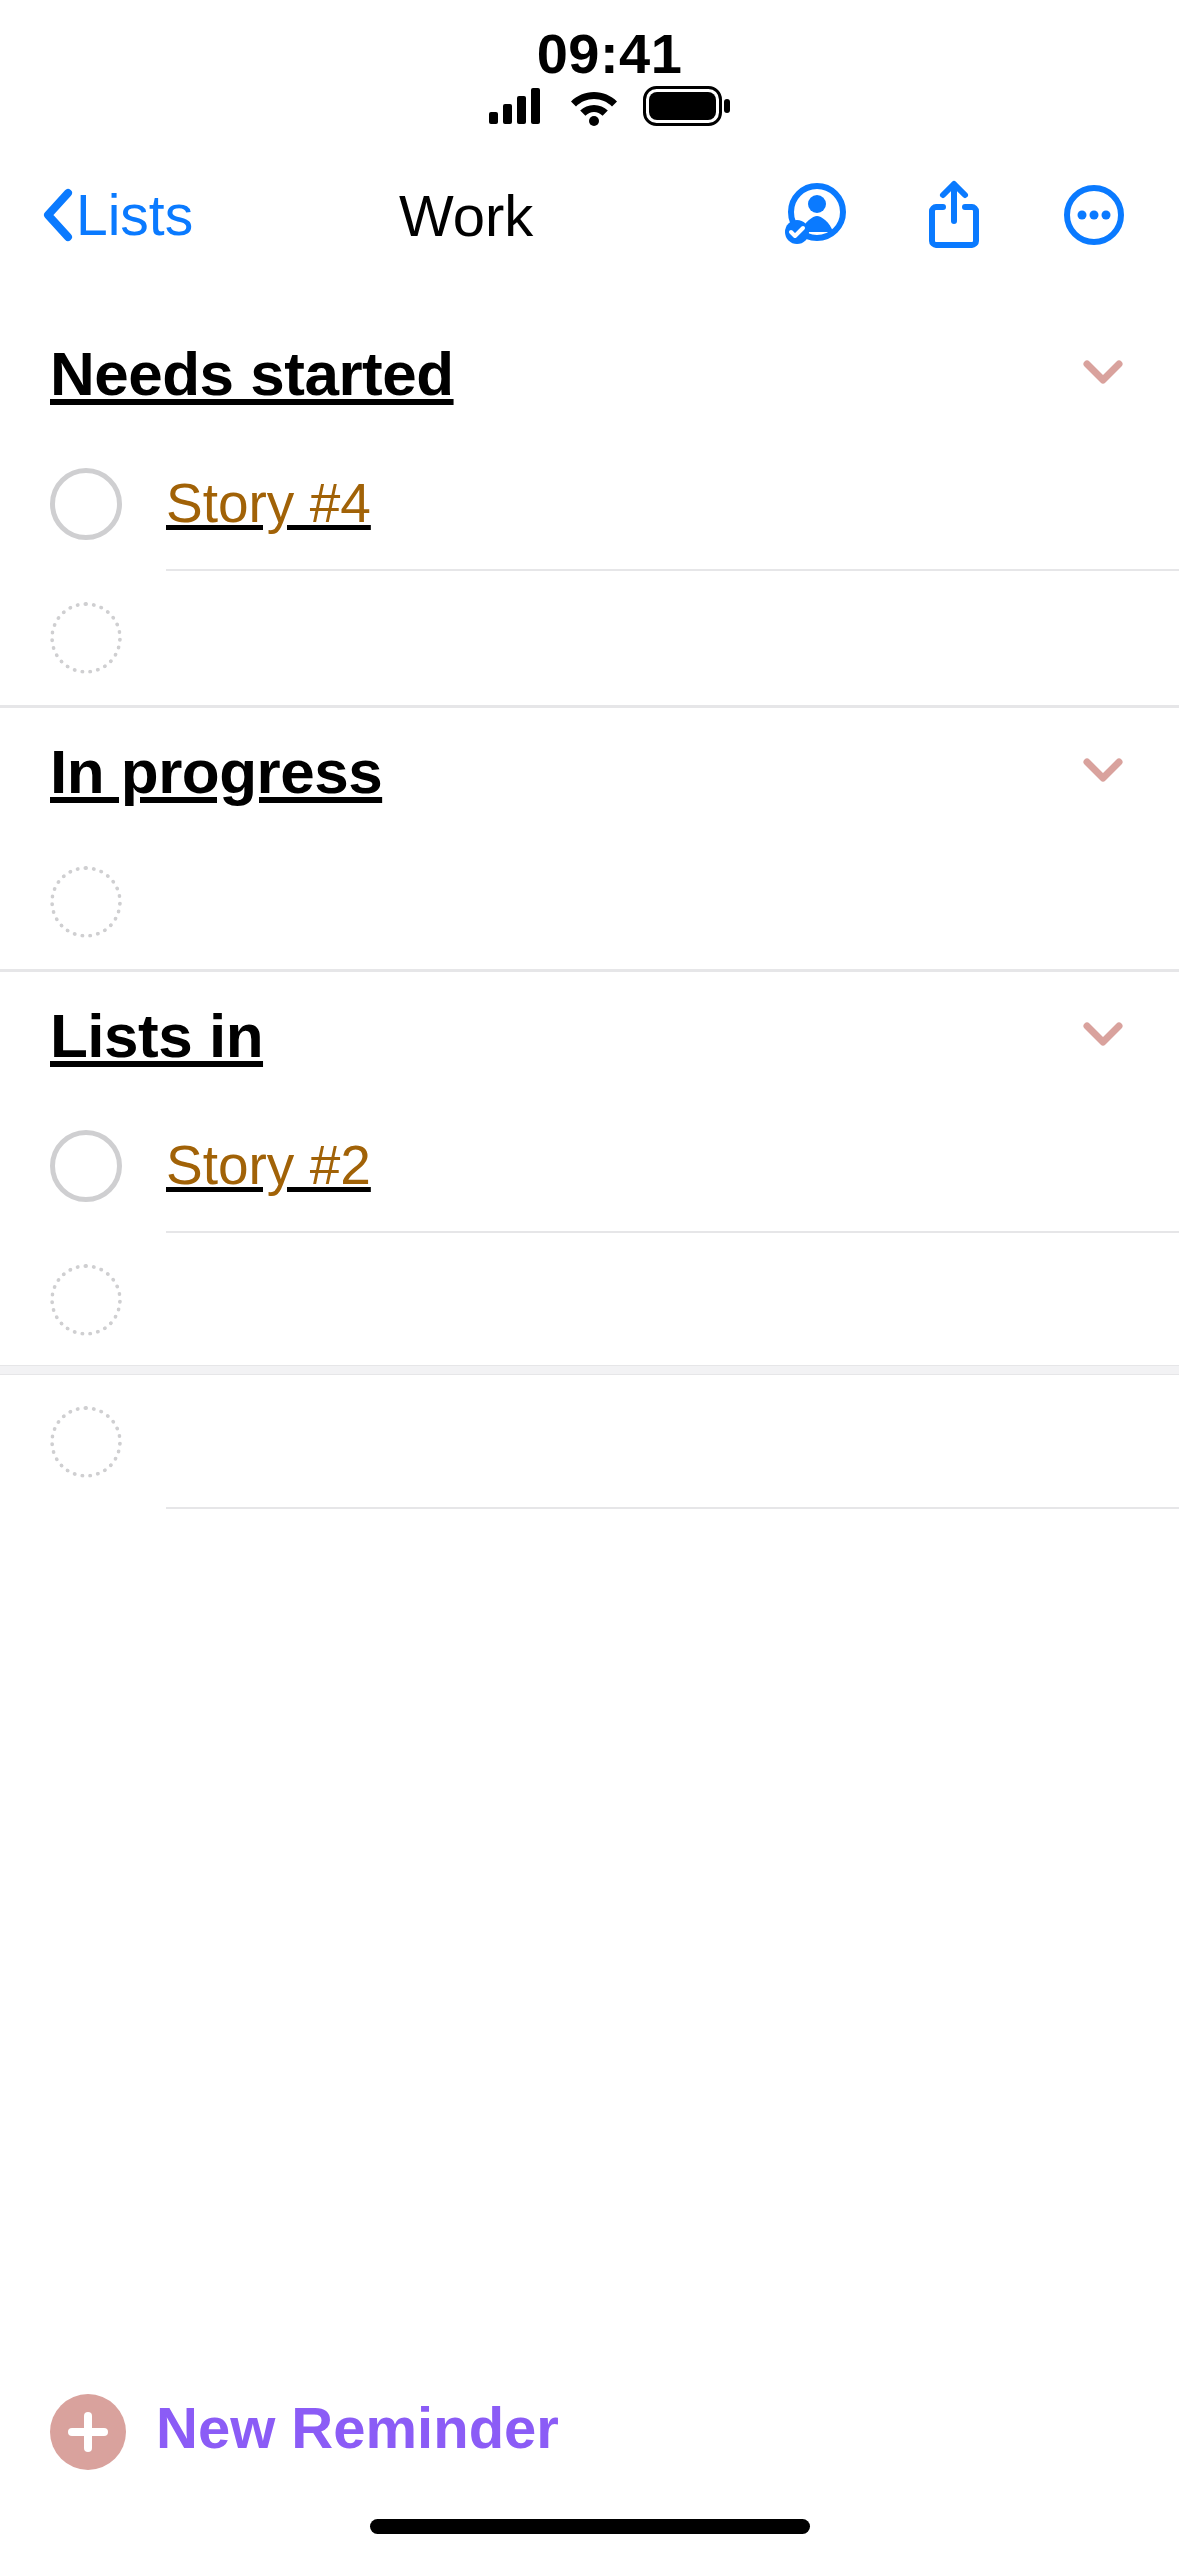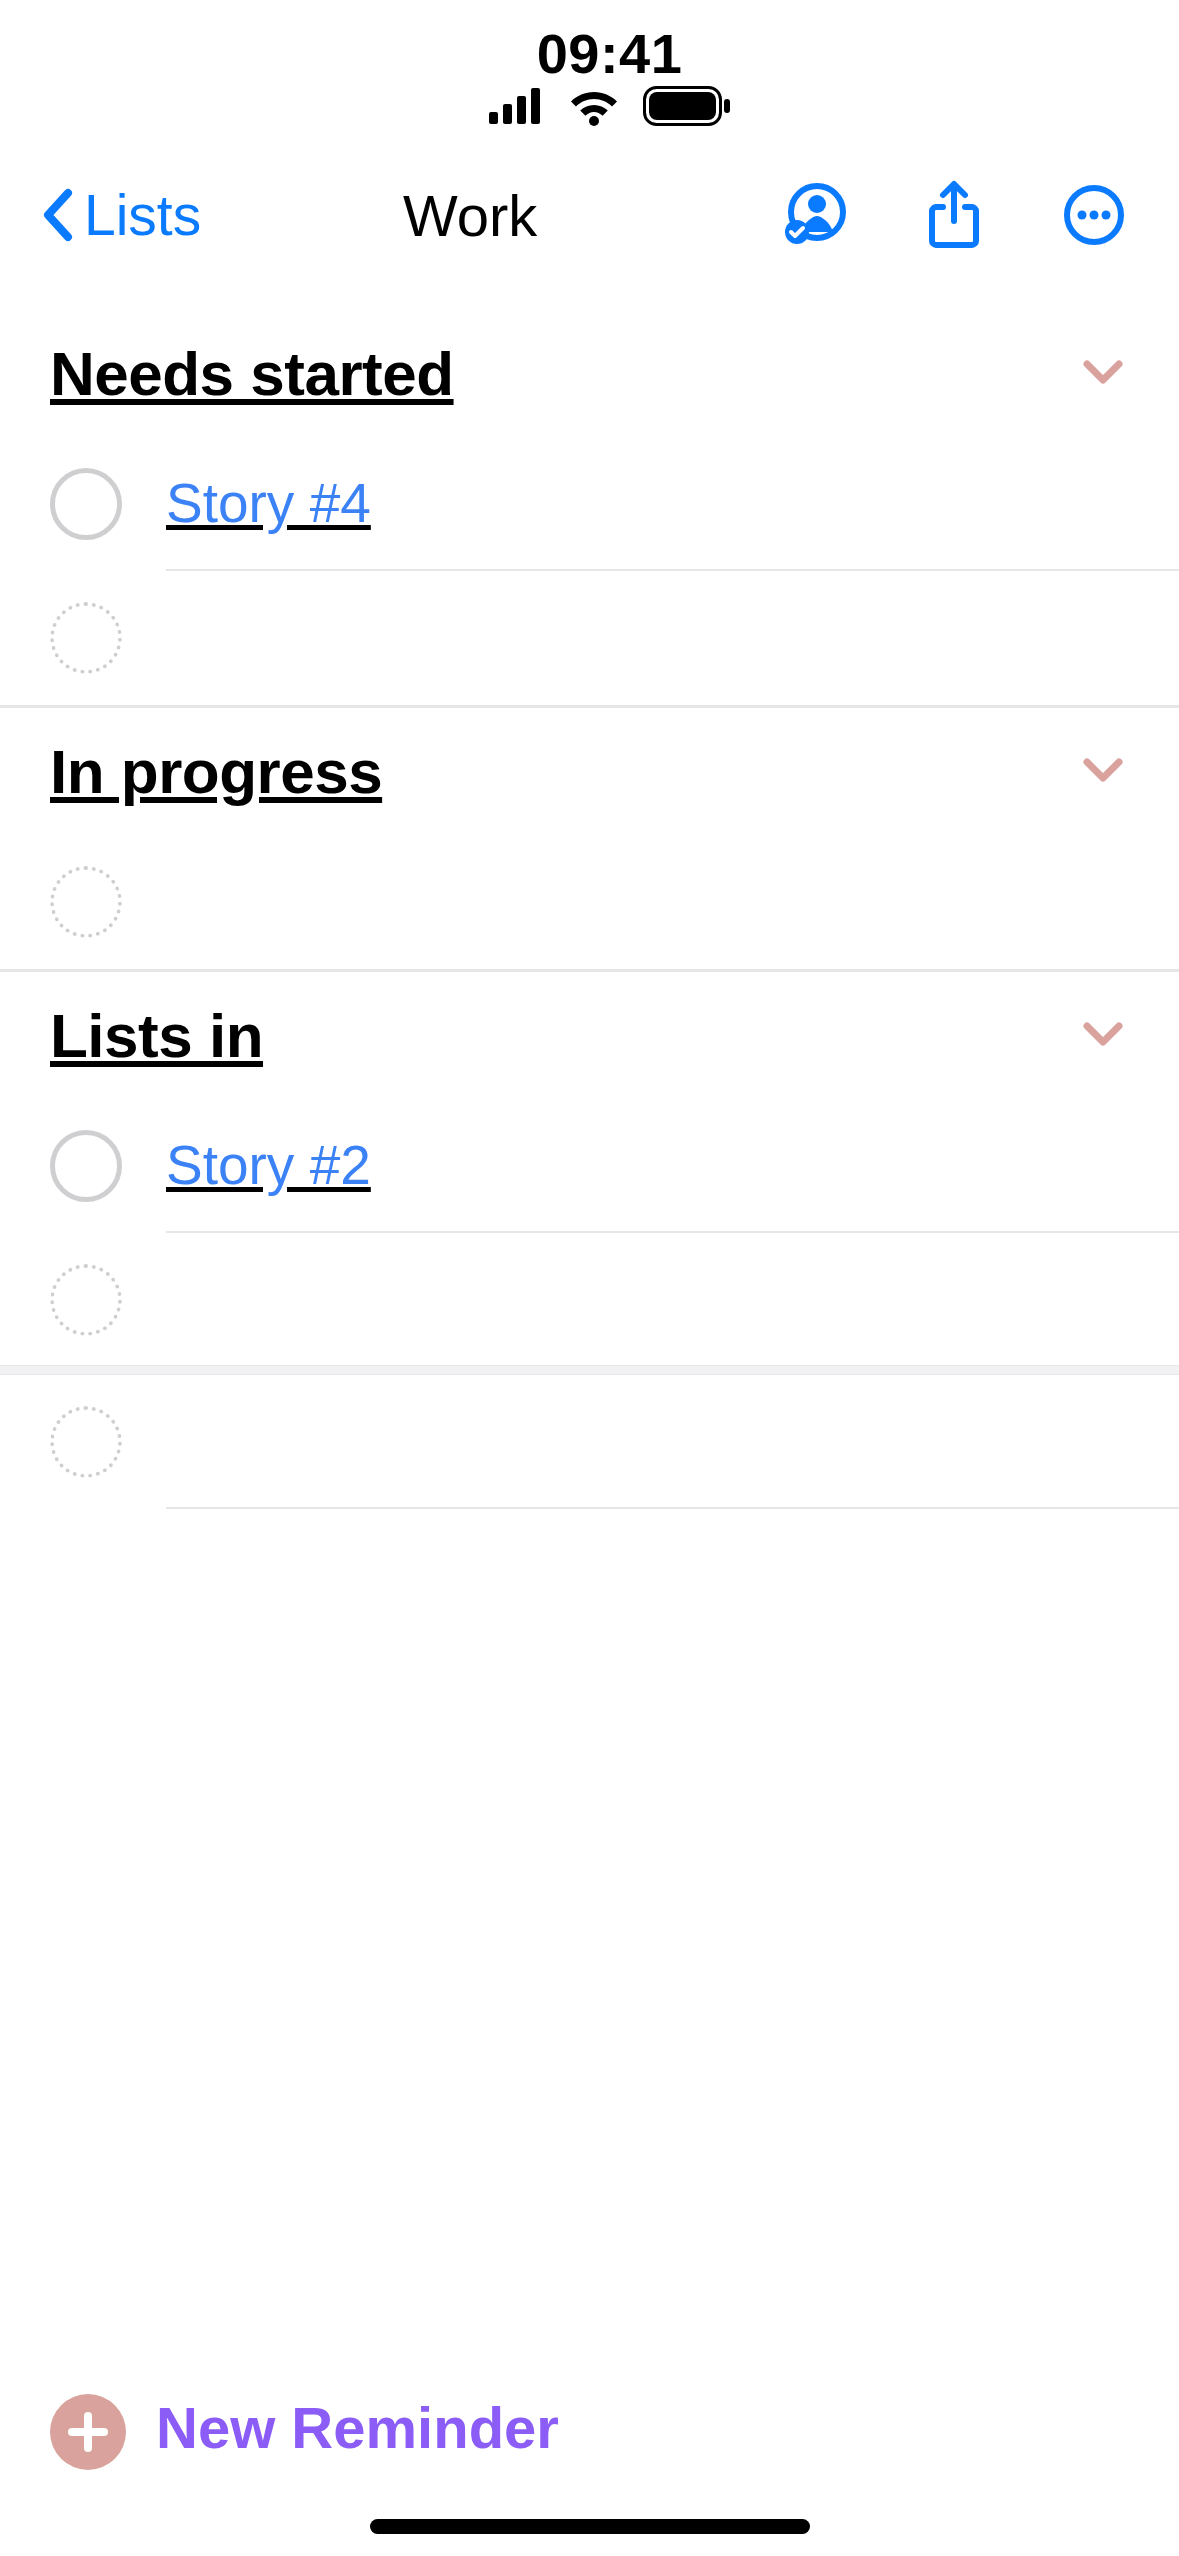--- a/index.html
+++ b/index.html
@@ -6,40 +6,40 @@
   html, body { width: 1179px; height: 2556px; background: #fff; font-family: -apple-system, "SF Pro Text", "Helvetica Neue", Arial, sans-serif; color: #000; }
   .screen { position: relative; width: 1179px; height: 2556px; overflow: hidden; }
 
   
   .status-bar { display: flex; align-items: center; justify-content: center; height: 150px; padding: 0 60px 0 100px; flex-direction: column; }
   .status-time { font-size: 56px; font-weight: 600; letter-spacing: 0.5px; }
   .status-right { display: flex; align-items: center; gap: 22px; }
 
   
   .nav-bar { display: flex; align-items: center; height: 130px; padding: 0 40px; }
-  .nav-back { display: flex; align-items: center; gap: 8px; color: #0a7aff; font-size: 57px; }
+  .nav-back { display: flex; align-items: center; color: #0a7aff; font-size: 57px; }
   .nav-back svg { display: block; }
   .nav-title { flex: 1; text-align: center; font-size: 58px; font-weight: 400; margin-left: -40px; }
   .nav-actions { display: flex; align-items: center; gap: 70px; padding-right: 10px; }
   .nav-icon { color: #0a7aff; display: flex; align-items: center; justify-content: center; width: 70px; height: 70px; }
 
   
   .content { padding-top: 30px; text-decoration: underline; }
 
   .section { }
   .section-header { display: flex; align-items: center; justify-content: space-between; padding: 28px 54px 28px 50px; }
   .section-title { font-size: 62px; font-weight: 700; letter-spacing: -0.5px; }
   .chevron { color: #d9a29d; }
 
   .row { display: flex; align-items: center; height: 134px; padding: 0 0 0 50px; }
   .circle { width: 72px; height: 72px; border-radius: 50%; border: 5px solid #cfcfd1; flex-shrink: 0; }
   .circle.dotted { border: 4px dotted #cfcfd1; }
   .row-body { flex: 1; display: flex; align-items: center; height: 100%; margin-left: 44px; border-bottom: 2px solid #e6e6e8; }
   .row-body.no-border { border-bottom: none; }
-  .row-title { font-size: 55px; font-weight: 400; color: #3b82f6; }
+  .row-title { font-size: 55px; font-weight: 400; color: #a16207; }
 
   .section-divider { height: 3px; background: #e6e6e8; }
   .thick-divider { height: 10px; background: #f2f2f4; border-top: 1px solid #e6e6e8; border-bottom: 1px solid #e6e6e8; margin-top: -2px; }
 
   
   .bottom-bar { position: absolute; left: 0; right: 0; bottom: 0; height: 180px; display: flex; align-items: flex-start; padding: 18px 50px 0 50px; gap: 30px; }
   .add-circle { width: 76px; height: 76px; border-radius: 50%; background: #d9a29d; display: flex; align-items: center; justify-content: center; color: #fff; flex-shrink: 0; }
   .new-reminder { font-size: 58px; font-weight: 600; color: #8b5cf6; }
 
   .home-indicator { position: absolute; bottom: 22px; left: 50%; transform: translateX(-50%); width: 440px; height: 15px; background: #000; border-radius: 10px; }

